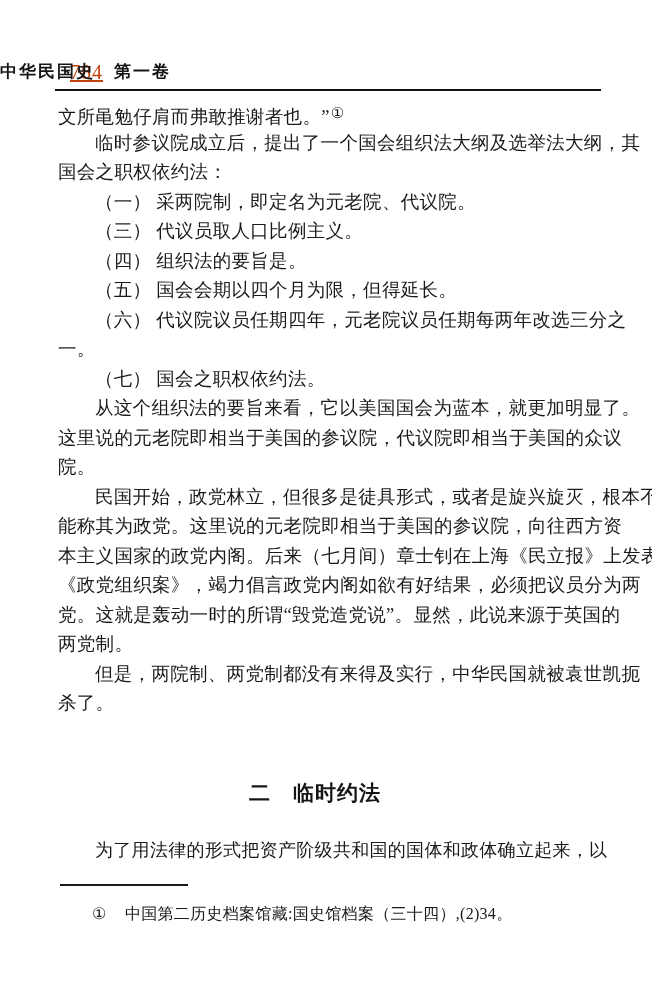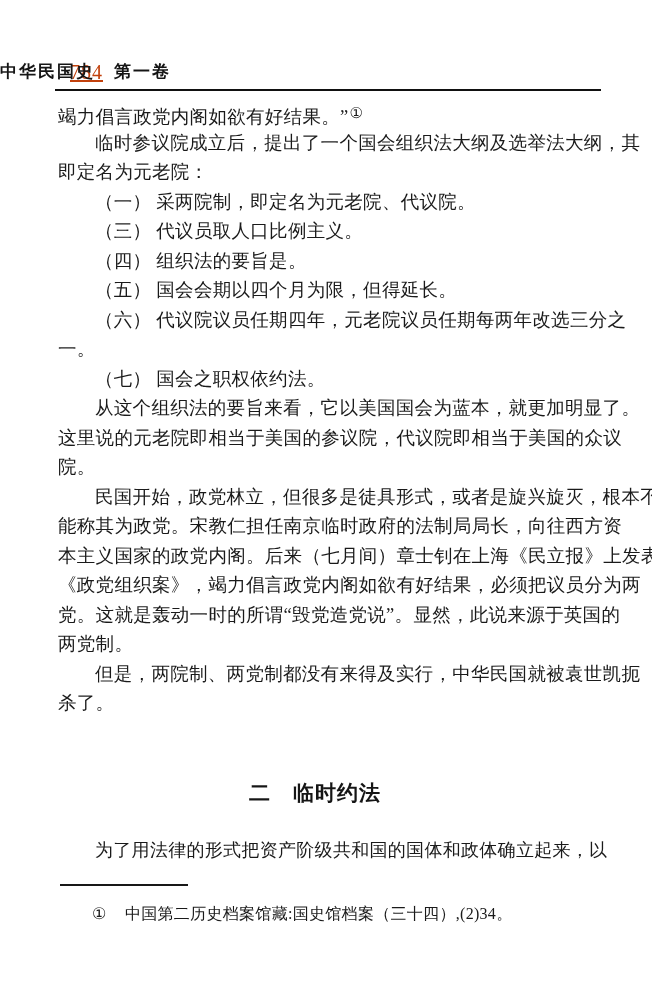--- a/index.html
+++ b/index.html
@@ -125,35 +125,35 @@
 <div class="page">
 
   <div class="header">
     <span class="pagenum">784</span>
     <span class="booktitle">中华民国史　第一卷</span>
   </div>
 
   <div class="header-rule"></div>
 
   <div class="body-text">
-      <div class="line"><span>竭力倡言政党内阁如欲有好结果。”</span><sup class="fn-ref">①</sup></div>
+      <div class="line"><span>文所黾勉仔肩而弗敢推谢者也。”</span><sup class="fn-ref">①</sup></div>
       <div class="line indent"><span>临时参议院成立后，提出了一个国会组织法大纲及选举法大纲，其</span></div>
-      <div class="line"><span>即定名为元老院：</span></div>
+      <div class="line"><span>国会之职权依约法：</span></div>
       <div class="line indent"><span>（一） 采两院制，即定名为元老院、代议院。</span></div>
       <div class="line indent"><span>（三） 代议员取人口比例主义。</span></div>
       <div class="line indent"><span>（四） 组织法的要旨是。</span></div>
       <div class="line indent"><span>（五） 国会会期以四个月为限，但得延长。</span></div>
       <div class="line indent"><span>（六） 代议院议员任期四年，元老院议员任期每两年改选三分之</span></div>
       <div class="line"><span>一。</span></div>
       <div class="line indent"><span>（七） 国会之职权依约法。</span></div>
       <div class="line indent"><span>从这个组织法的要旨来看，它以美国国会为蓝本，就更加明显了。</span></div>
       <div class="line"><span>这里说的元老院即相当于美国的参议院，代议院即相当于美国的众议</span></div>
       <div class="line"><span>院。</span></div>
       <div class="line indent"><span>民国开始，政党林立，但很多是徒具形式，或者是旋兴旋灭，根本不</span></div>
-      <div class="line"><span>能称其为政党。宋教仁担任南京临时政府的法制局局长，向往西方资</span></div>
+      <div class="line"><span>能称其为政党。这里说的元老院即相当于美国的参议院，向往西方资</span></div>
       <div class="line"><span>本主义国家的政党内阁。后来（七月间）章士钊在上海《民立报》上发表</span></div>
       <div class="line"><span>《政党组织案》，竭力倡言政党内阁如欲有好结果，必须把议员分为两</span></div>
       <div class="line"><span>党。这就是轰动一时的所谓“毁党造党说”。显然，此说来源于英国的</span></div>
       <div class="line"><span>两党制。</span></div>
       <div class="line indent"><span>但是，两院制、两党制都没有来得及实行，中华民国就被袁世凯扼</span></div>
       <div class="line"><span>杀了。</span></div>
     </div>
 
   <h2 class="section-heading">二　临时约法</h2>
 

